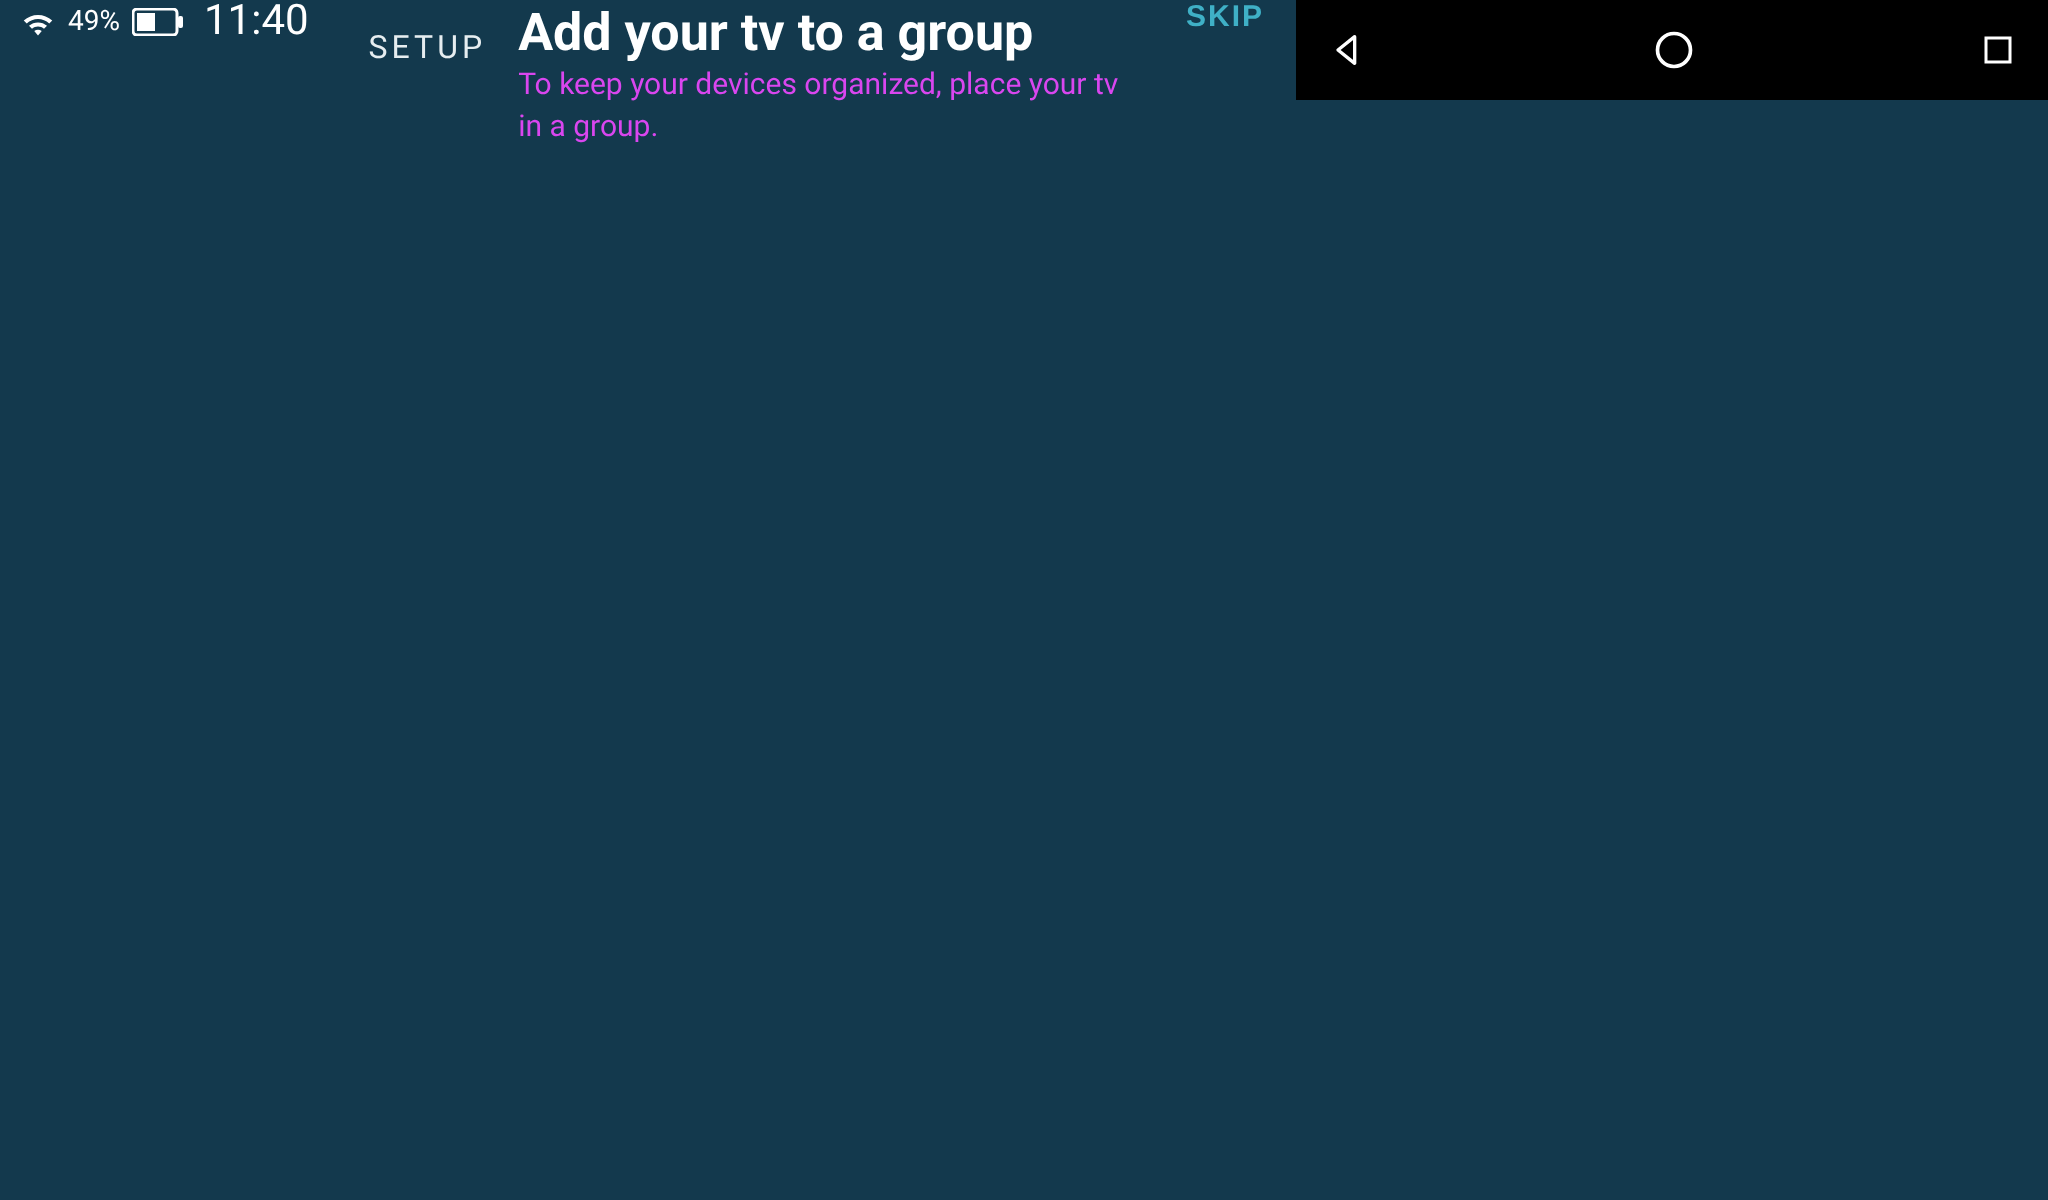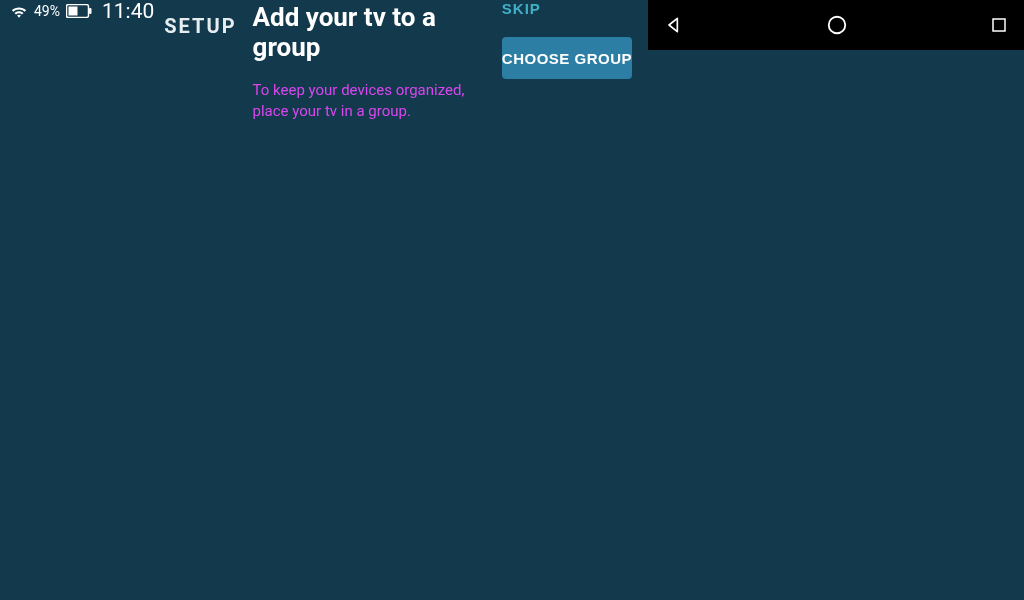--- a/index.html
+++ b/index.html
@@ -25,34 +25,34 @@
     .status-bar .battery-pct { font-size: 14px; }
     .status-bar .battery-icon svg { display: block; }
     .status-bar .clock { font-size: 21px; margin-left: 4px; }
     .header {
       text-align: center;
       padding-top: 14px;
       padding-bottom: 20px;
     }
     .header-label {
       color: #e6edf0;
-      font-size: 20px;
+      font-size: 16px;
       letter-spacing: 2px;
-      font-weight: 700;
+      font-weight: 400;
+      margin-left: 20px;
     }
     .content {
       padding: 0 16px;
       flex: 1;
     }
     .page-title {
       color: #fff;
       font-size: 26px;
       font-weight: 700;
       margin-top: 2px;
-      margin-bottom: 18px;
     }
     .page-desc {
       color: #d946ef;
       font-size: 15px;
       line-height: 1.4;
     }
     .actions {
       padding: 0 16px 12px 16px;
       display: flex;
       flex-direction: column;
@@ -122,21 +122,20 @@
     <span class="header-label">SETUP</span>
   </div>
 
   <div class="content">
     <h1 class="page-title">Add your tv to a group</h1>
     <p class="page-desc">To keep your devices organized, place your tv in a group.</p>
   </div>
 
   <div class="actions">
     <button class="skip-link">SKIP</button>
-    <button class="primary-btn">CHOOSE GROUP</button>
   </div>
 
   <div class="nav-bar">
     <button class="nav-btn">
       <span>
         <svg width="20" height="20" viewBox="0 0 24 24">
           <path d="M16 4 L6 12 L16 20 Z" fill="none" stroke="#fff" stroke-width="2" stroke-linejoin="round"></path>
         </svg>
       </span>
     </button>

